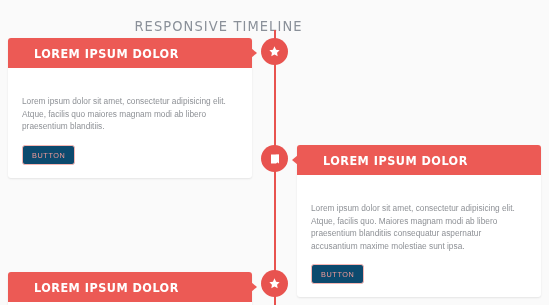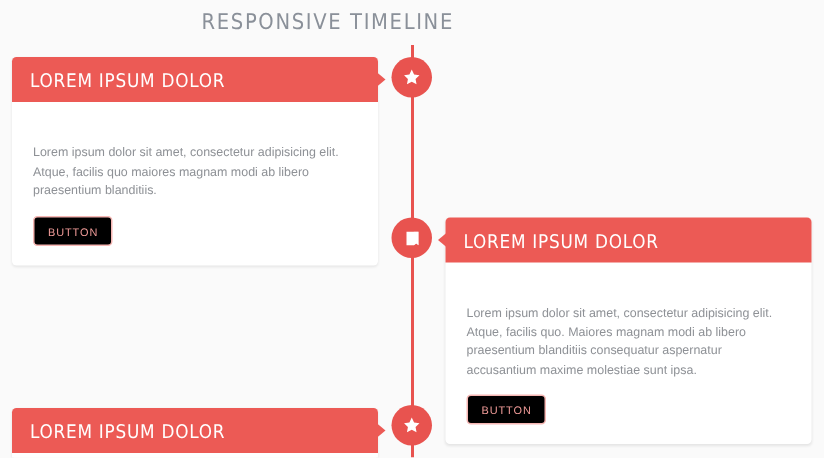--- a/index.html
+++ b/index.html
@@ -17,21 +17,21 @@
   #stage {
     position: relative;
     width: 549px;
     height: 305px;
     overflow: hidden;
   }
 
   
   #page-title {
     position: absolute;
-    top: 7px;
+    top: 18px;
     left: 0;
     width: 437px;
     text-align: center;
     font-family: "DejaVu Sans Condensed", "Liberation Sans Narrow", "Liberation Sans", sans-serif;
     font-size: 14.5px;
     letter-spacing: 1.1px;
     color: #8a9099;
     font-weight: 400;
     white-space: nowrap;
   }
@@ -75,23 +75,23 @@
     height: 30px;
     display: flex;
     align-items: center;
     border-radius: 3px 3px 0 0;
   }
   .card-head-title {
     font-family: "DejaVu Sans Condensed", "Liberation Sans Narrow", "Liberation Sans", sans-serif;
     font-size: 12.5px;
     letter-spacing: 0.5px;
     color: #ffffff;
-    padding-left: 12px;
+    padding-left: 26px;
     white-space: nowrap;
-    font-weight: 400;
+    font-weight: 700;
   }
   
   .nub {
     position: absolute;
     top: 10px;
     width: 0;
     height: 0;
     border-top: 5px solid transparent;
     border-bottom: 5px solid transparent;
   }
@@ -111,21 +111,21 @@
     font-size: 8.3px;
     line-height: 12.5px;
     color: #8e9196;
     margin: 16px 0 11px 0;
   }
   .card-btn {
     display: inline-block;
     border: 1.5px solid #f6b6b3;
     border-radius: 3px;
     color: #f09b98;
-    background: #000000;
+    background: #0c4a6e;
     font-size: 7.3px;
     letter-spacing: 0.6px;
     padding: 5px 9px 4px 9px;
     cursor: pointer;
     font-family: "Liberation Sans", sans-serif;
     text-align: center;
   }
 
   
   #card-1 { left: 8px;  top: 38px;  width: 244px; }

